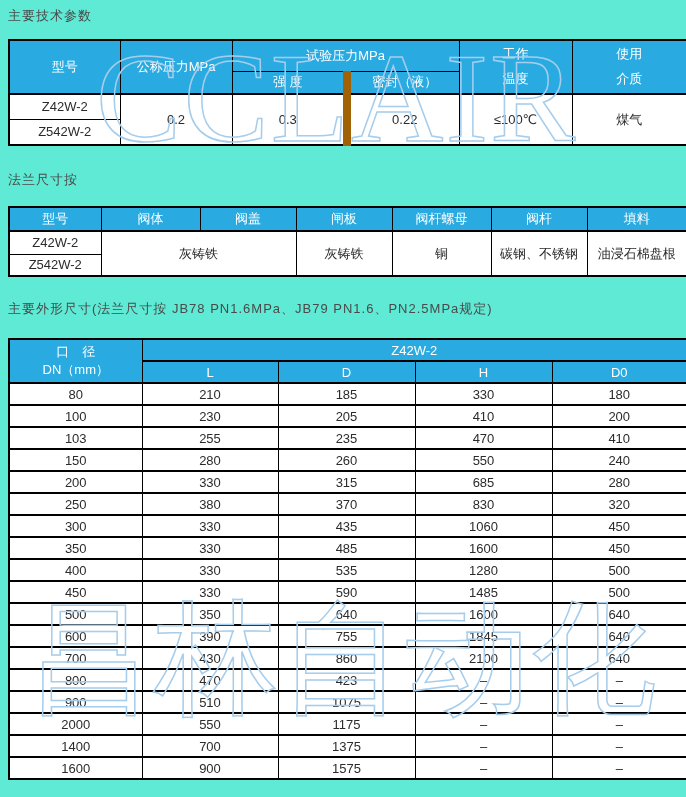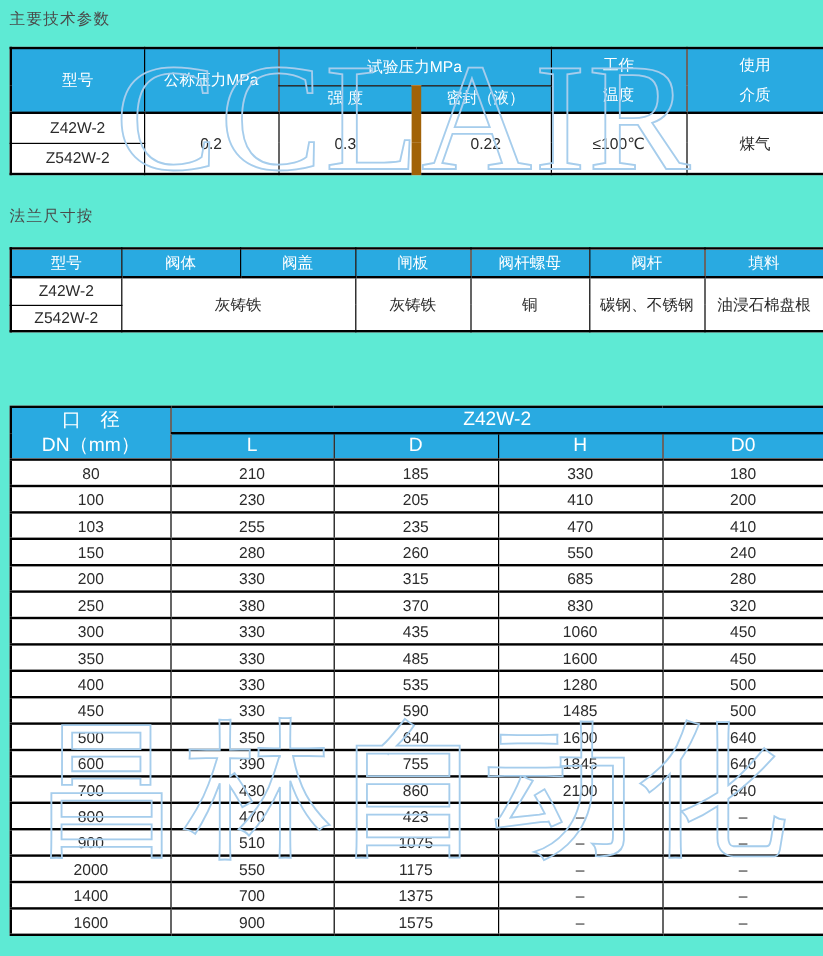--- a/index.html
+++ b/index.html
@@ -66,21 +66,21 @@
   #table2 tr.d-r2 { height: 22px; }
 
   
   #table3 { top: 338px; width: 678px; border: 2px solid #000; }
   #table3 th, #table3 td {
     border: 1px solid #000;
     border-top-width: 2px;
     border-bottom-width: 2px;
     height: 20px;
   }
-  #table3 th { font-size: 16px; }
+  #table3 th { font-size: 13px; }
 
   
   .watermark {
     position: absolute;
     color: transparent;
     -webkit-text-stroke: 1.5px #a6cdec;
     pointer-events: none;
     line-height: 1;
     white-space: nowrap;
     z-index: 5;
@@ -181,20 +181,21 @@
       <td rowspan="2">铜</td>
       <td rowspan="2">碳钢、不锈钢</td>
       <td rowspan="2">油浸石棉盘根</td>
     </tr>
     <tr class="d-r2">
       <td>Z542W-2</td>
     </tr>
   </tbody>
     </table>
 
+  <div class="section-title" style="top:300px">主要外形尺寸(法兰尺寸按 JB78 PN1.6MPa、JB79 PN1.6、PN2.5MPa规定)</div>
 
   <table id="table3">
     <colgroup>
       <col style="width:133px">
         <col style="width:136px">
         <col style="width:137px">
       <col style="width:137px">
         <col style="width:135px">
     </colgroup>
     <thead>

